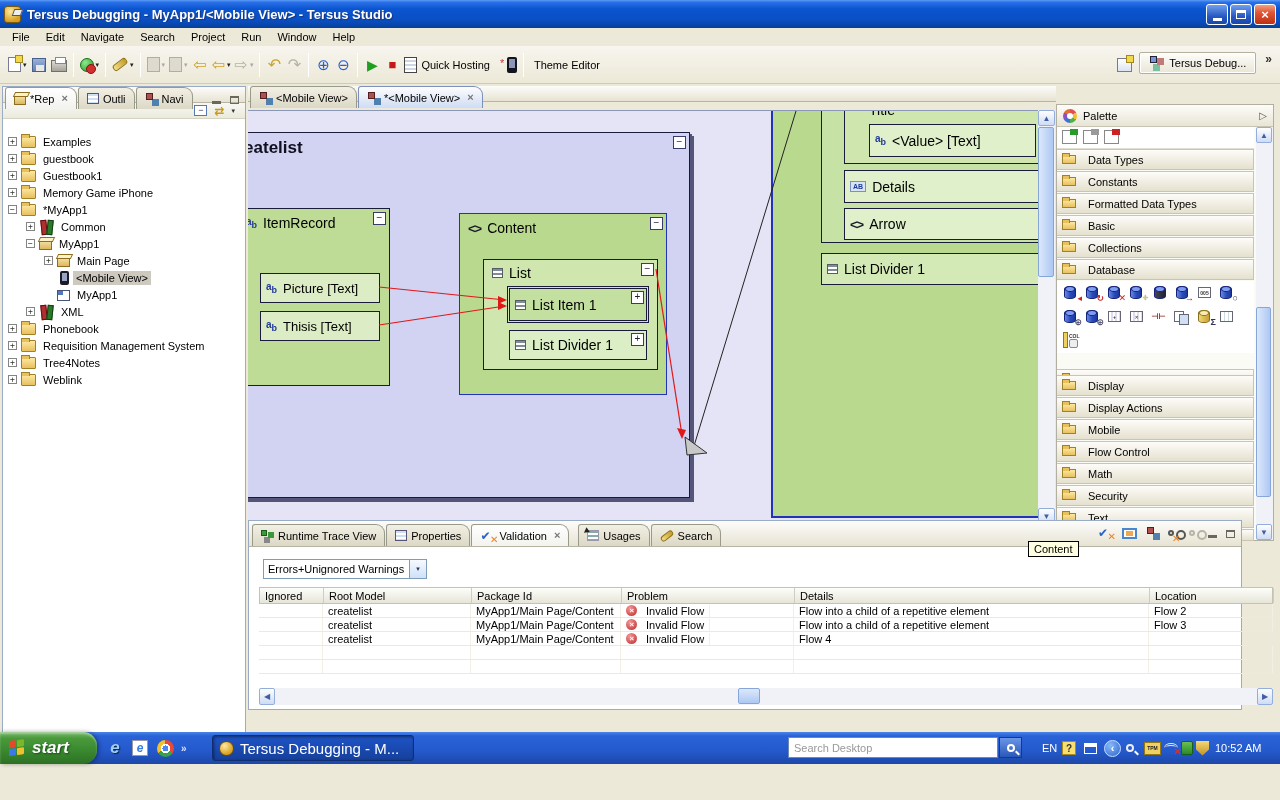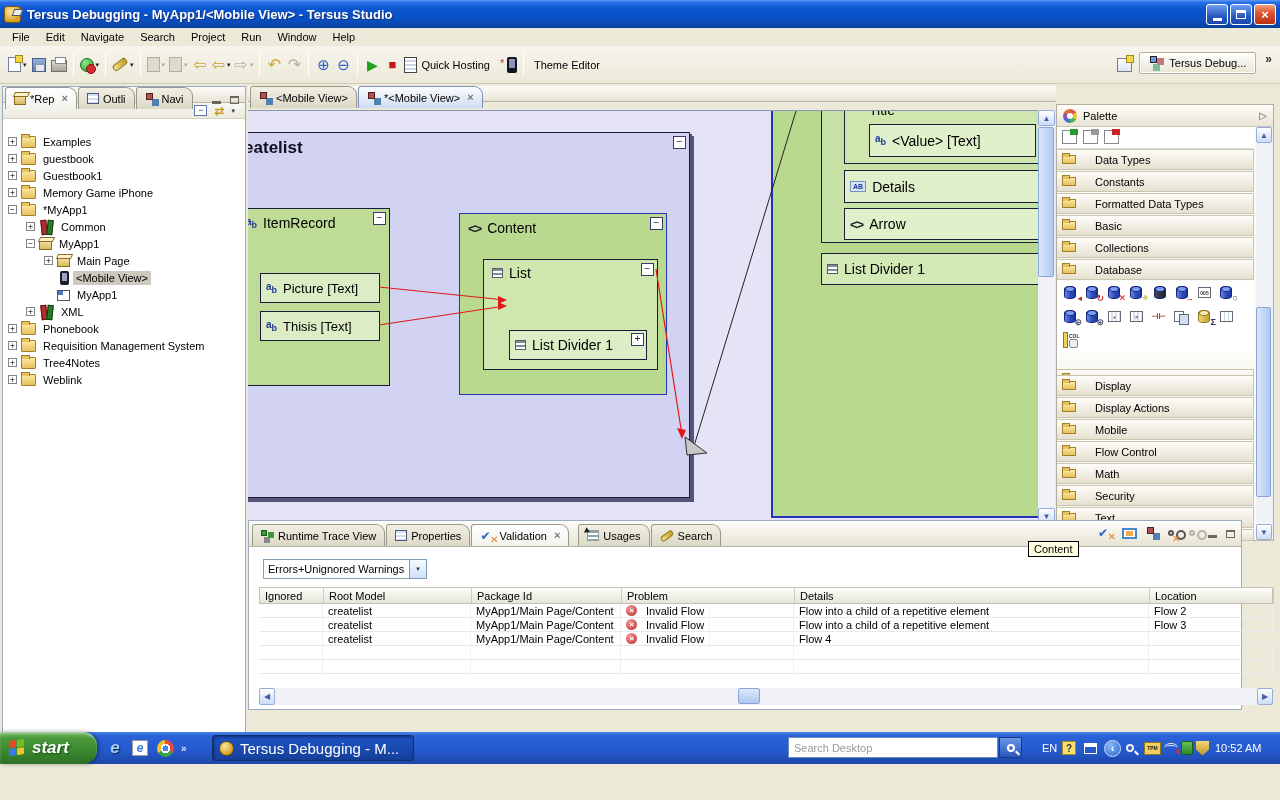--- a/index.html
+++ b/index.html
@@ -113,21 +113,21 @@
 
 
 .palette{position:absolute;left:1056px;top:104px;width:218px;height:437px;background:#fbfbf6;border:1px solid #b2aea0}
 .pal-header{height:22px;display:flex;align-items:center;gap:6px;padding:0 6px;background:linear-gradient(#fdfcf8,#e8e5d6);border-bottom:1px solid #c8c4b4}
 .i-palette{width:14px;height:14px;border-radius:50%;background:conic-gradient(#e05050 0 60deg,#f0c030 0 120deg,#50b050 0 180deg,#4070d8 0 240deg,#9050c0 0 300deg,#e07030 0 360deg);position:relative;flex:none}
 .i-palette::after{content:"";position:absolute;inset:4px;background:#fff;border-radius:50%}
 .pal-arrow{margin-left:auto;font-size:10px;color:#555}
 .pal-flags{position:absolute;left:0;top:22px;width:197px;height:22px;background:#fff;display:flex;gap:6px;padding:3px 5px;border-bottom:1px solid #e2dfd2}
 .flag-ic{width:15px;height:14px;border:1px solid #888;background:#fff;position:relative}
 .flag-ic::after{content:"";position:absolute;right:-2px;top:-2px;width:8px;height:6px;background:var(--c)}
-.pal-cat{position:absolute;left:0;width:197px;height:21px;display:flex;align-items:center;gap:19px;padding:0 5px;background:linear-gradient(180deg,#fdfcf8,#e5e1cf);border:1px solid #c9c5b1;border-left:none;white-space:nowrap;overflow:hidden}
+.pal-cat{position:absolute;left:0;width:197px;height:21px;display:flex;align-items:center;gap:12px;padding:0 5px;background:linear-gradient(180deg,#fdfcf8,#e5e1cf);border:1px solid #c9c5b1;border-left:none;white-space:nowrap;overflow:hidden}
 .pfold{width:14px;height:9px;background:linear-gradient(180deg,#fce9a2,#e8c05e);border:1px solid #a08028;position:relative;flex:none}
 .pfold::before{content:"";position:absolute;left:-1px;top:-3px;width:6px;height:3px;background:#e8c05e;border:1px solid #a08028;border-bottom:none}
 .dbgrid{position:absolute;left:0;top:176px;width:197px;height:72px;background:#fff}
 .dbi{position:absolute;width:17px;height:17px}
 .cyl{position:absolute;left:1px;top:2px;width:12px;height:13px;background:linear-gradient(90deg,#6688e8,#2a4ab8 55%,#1a3aa0);border:1px solid #142478;border-radius:5px/3px}
 .cyl::before{content:"";position:absolute;top:-1px;left:0;right:0;height:4px;border-radius:50%;background:#7e9cf2;border:1px solid #142478}
 .cyl.dark{background:linear-gradient(90deg,#445,#223)}
 .cyl.yel{background:linear-gradient(90deg,#f0d878,#c8a030);border-color:#8a7018}.cyl.yel::before{background:#f8ecb0;border-color:#8a7018}
 .bdg{position:absolute;right:-2px;bottom:-2px;font-size:9px;font-weight:bold;line-height:1;z-index:2}
 .sqic{position:absolute;left:1px;top:3px;width:13px;height:11px;border:1px solid #667;background:#fff;font-size:5px;font-weight:bold;text-align:center;line-height:10px;color:#333}
@@ -466,20 +466,25 @@
             <span class="angle">&lt;&gt;</span>
             <span>Content</span>
           </div>
         <span class="minusbtn" style="right:3px;top:3px"></span>
         <div class="dgbox" style="left:23px;top:45px;width:175px;height:111px;background:#cfe6ae">
           <div class="dg-title" style="padding:5px 8px">
               <span class="licon"></span>
               <span>List</span>
             </div>
           <span class="minusbtn" style="right:3px;top:3px"></span>
+          <div class="fieldbox" style="left:25px;top:28px;width:138px;height:33px;background:#c4e0a0;border-width:1px;box-shadow:0 0 0 1px #cfe6ae,0 0 0 2px #1a1a3a">
+            <span class="licon"></span>
+            <span style="font-size:14px">List Item 1</span>
+            <span class="plusbtn" style="right:2px;top:2px"></span>
+          </div>
           <div class="fieldbox" style="left:25px;top:70px;width:138px;height:30px;background:#dceec6">
             <span class="licon"></span>
             <span style="font-size:14px">List Divider 1</span>
             <span class="plusbtn" style="right:2px;top:2px"></span>
           </div>
         </div>
       </div>
 
       <div style="position:absolute;left:523px;top:0;width:270px;height:407px;background:#b9d98e;border-left:2px solid #2233bb;border-bottom:2px solid #2233bb;z-index:1">
         <div style="position:absolute;left:48px;top:0;right:-2px;height:132px;background:#c6e2a4;border:1px solid #1a1a3a;border-top:none">

